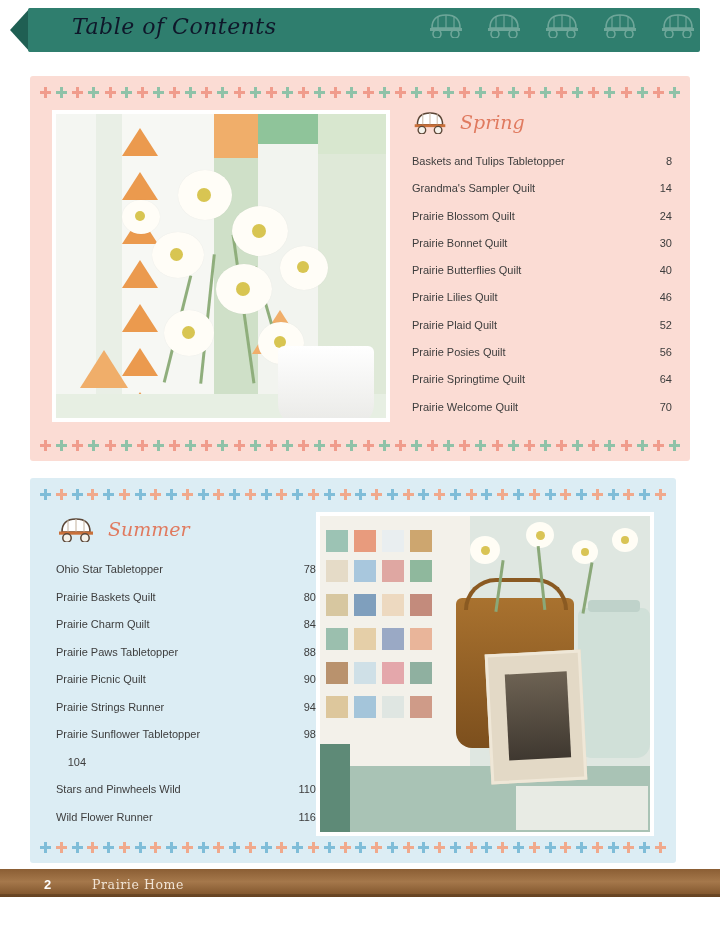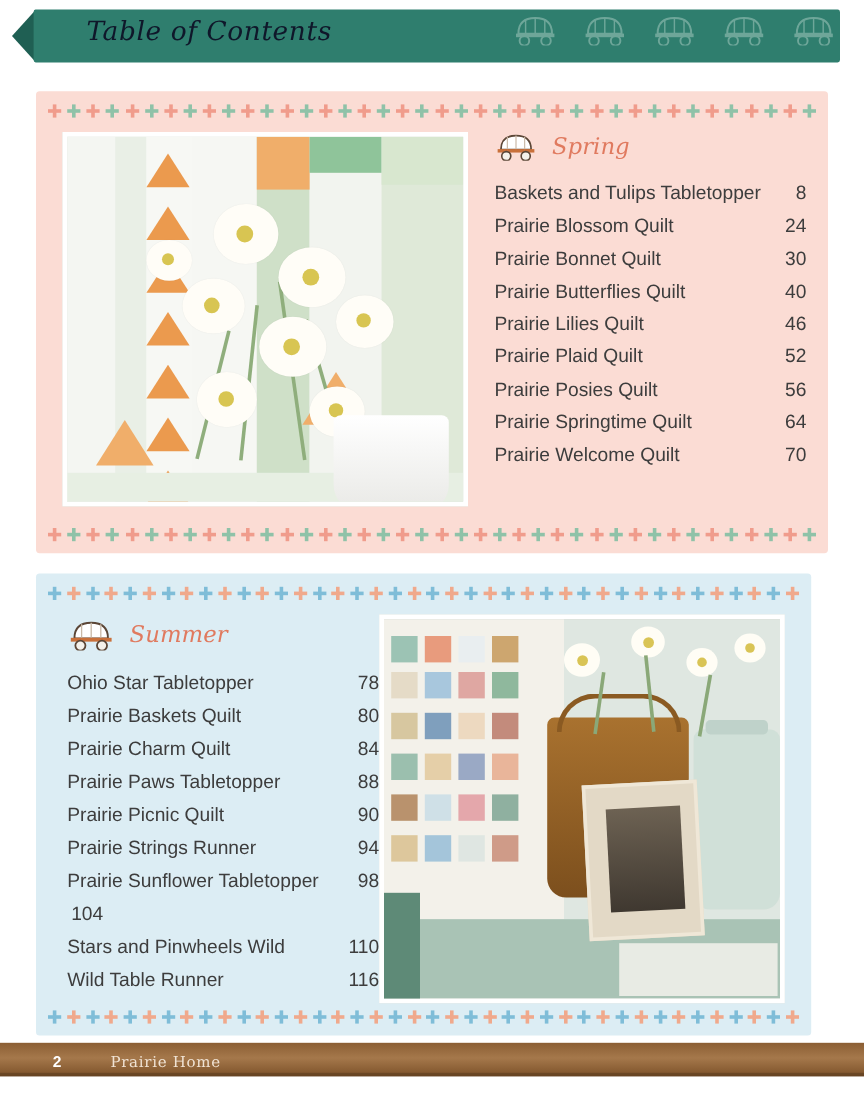--- a/index.html
+++ b/index.html
@@ -137,21 +137,21 @@
   }
   .season-name {
     font-family: "DejaVu Serif", serif;
     font-style: italic;
     font-size: 19px;
     color: #e07a5f;
   }
   .toc-row {
     display: flex;
     align-items: center;
-    font-size: 16px;
+    font-size: 11px;
     color: #3d3d3d;
     line-height: 27.3px;
     height: 27.3px;
   }
   .toc-title { flex: 1 1 auto; white-space: nowrap; }
   .toc-page {
     flex: 0 0 auto;
     text-align: right;
     min-width: 30px;
     color: #3d3d3d;
@@ -402,20 +402,24 @@
             <circle cx="29" cy="22" r="4.2" fill="#f4f1ea" stroke="#5b4636" stroke-width="1.5"></circle>
           </svg>
           <span class="season-name">Spring</span>
         </div>
 
         <div class="toc-row">
           <span class="toc-title">Baskets and Tulips Tabletopper</span>
           <span class="toc-page">8</span>
         </div>
         <div class="toc-row">
+          <span class="toc-title">Grandma's Sampler Quilt</span>
+          <span class="toc-page">14</span>
+        </div>
+        <div class="toc-row">
           <span class="toc-title">Prairie Blossom Quilt</span>
           <span class="toc-page">24</span>
         </div>
         <div class="toc-row">
           <span class="toc-title">Prairie Bonnet Quilt</span>
           <span class="toc-page">30</span>
         </div>
         <div class="toc-row">
           <span class="toc-title">Prairie Butterflies Quilt</span>
           <span class="toc-page">40</span>
@@ -574,21 +578,21 @@
           <span class="toc-page">98</span>
         </div>
         <div class="toc-row">
           <span class="toc-page">104</span>
         </div>
         <div class="toc-row">
           <span class="toc-title">Stars and Pinwheels Wild</span>
           <span class="toc-page">110</span>
         </div>
         <div class="toc-row">
-          <span class="toc-title">Wild Table Runner</span>
+          <span class="toc-title">Wild Flower Runner</span>
           <span class="toc-page">116</span>
         </div>
       </div>
 
       <div class="photo photo-summer">
         <div class="quilt-b">
           <div class="patch" style="left:0;top:0;width:150px;height:250px;background:#f3f1ea;"></div>
           <div class="patch" style="left:6px;top:14px;width:22px;height:22px;background:#9cc3b4;"></div>
           <div class="patch" style="left:34px;top:14px;width:22px;height:22px;background:#e89b7d;"></div>
           <div class="patch" style="left:62px;top:14px;width:22px;height:22px;background:#e9eef0;"></div>

